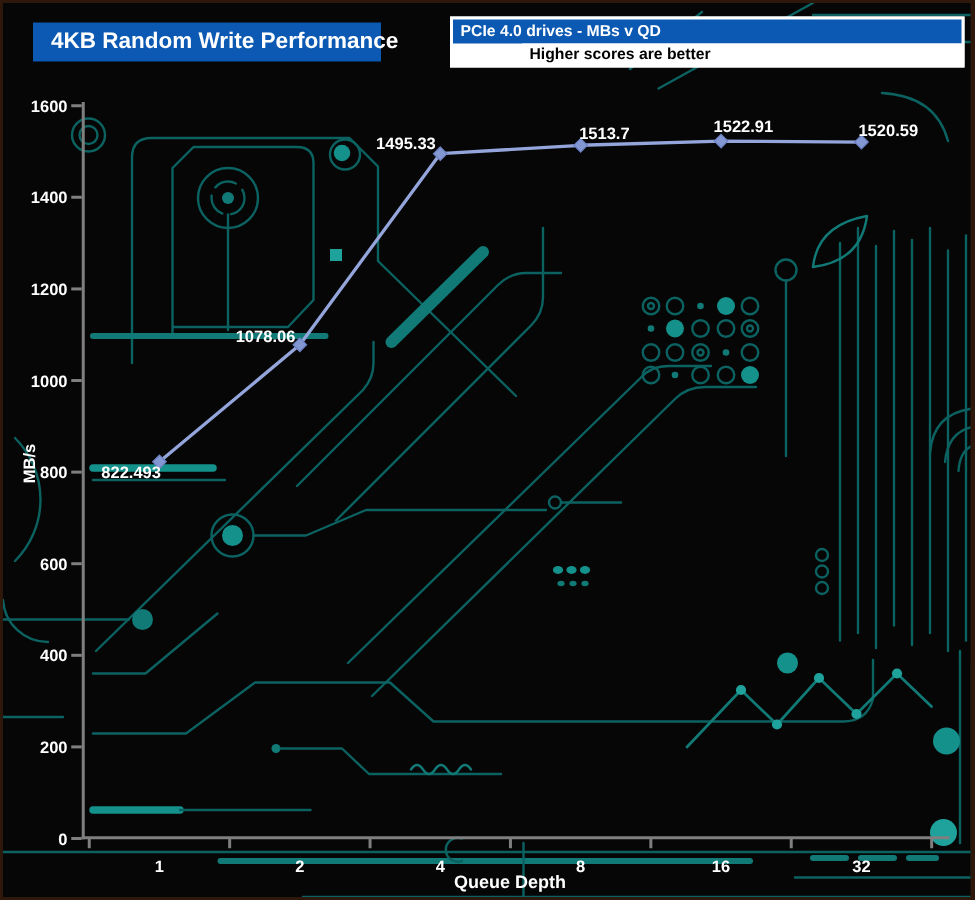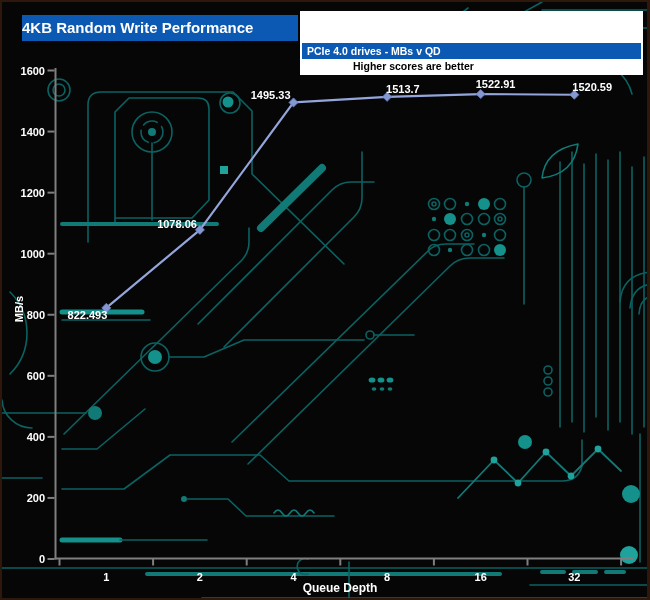--- a/index.html
+++ b/index.html
@@ -4,31 +4,31 @@
 <style>
   html,body{margin:0;padding:0;background:#111;}
   .frame{
     position:relative;width:650px;height:600px;box-sizing:border-box;
     background:#060606;overflow:hidden;
     border:2px solid #2e170b;border-right-width:3px;
     font-family:"Liberation Sans",sans-serif;
   }
   svg{position:absolute;left:0;top:0;}
   .title-bar{
-    position:absolute;left:20px;top:13px;width:276px;height:26px;
+    position:absolute;left:20px;top:13px;width:232px;height:26px;
     color:#fff;font-size:15px;font-weight:bold;line-height:26px;
-    box-sizing:border-box;white-space:nowrap;
+    padding-left:12px;box-sizing:border-box;white-space:nowrap;
   }
   .info-box{
     position:absolute;left:298px;top:9px;width:343px;
     border:2px solid #fff;box-sizing:border-box;background:#fff;
   }
   .info-row1{
     color:#fff;font-size:10.5px;font-weight:bold;height:16px;line-height:16px;
-    padding-left:5px;white-space:nowrap;margin-top:30px;
+    padding-left:5px;white-space:nowrap;
   }
   .info-row2{
     background:#fff;color:#000;font-size:10.5px;font-weight:bold;height:14px;line-height:14px;
     padding-left:5px;white-space:nowrap;margin-left:46px;
   }
   
   .c1{stroke:#0c6161;stroke-width:1.6;fill:none;stroke-linejoin:round;stroke-linecap:round;}
   .c2{stroke:#117a76;fill:none;stroke-linejoin:round;stroke-linecap:round;}
   .c3{stroke:#15918b;fill:none;stroke-linecap:round;}
   .f2{fill:#117a76;stroke:none;}

